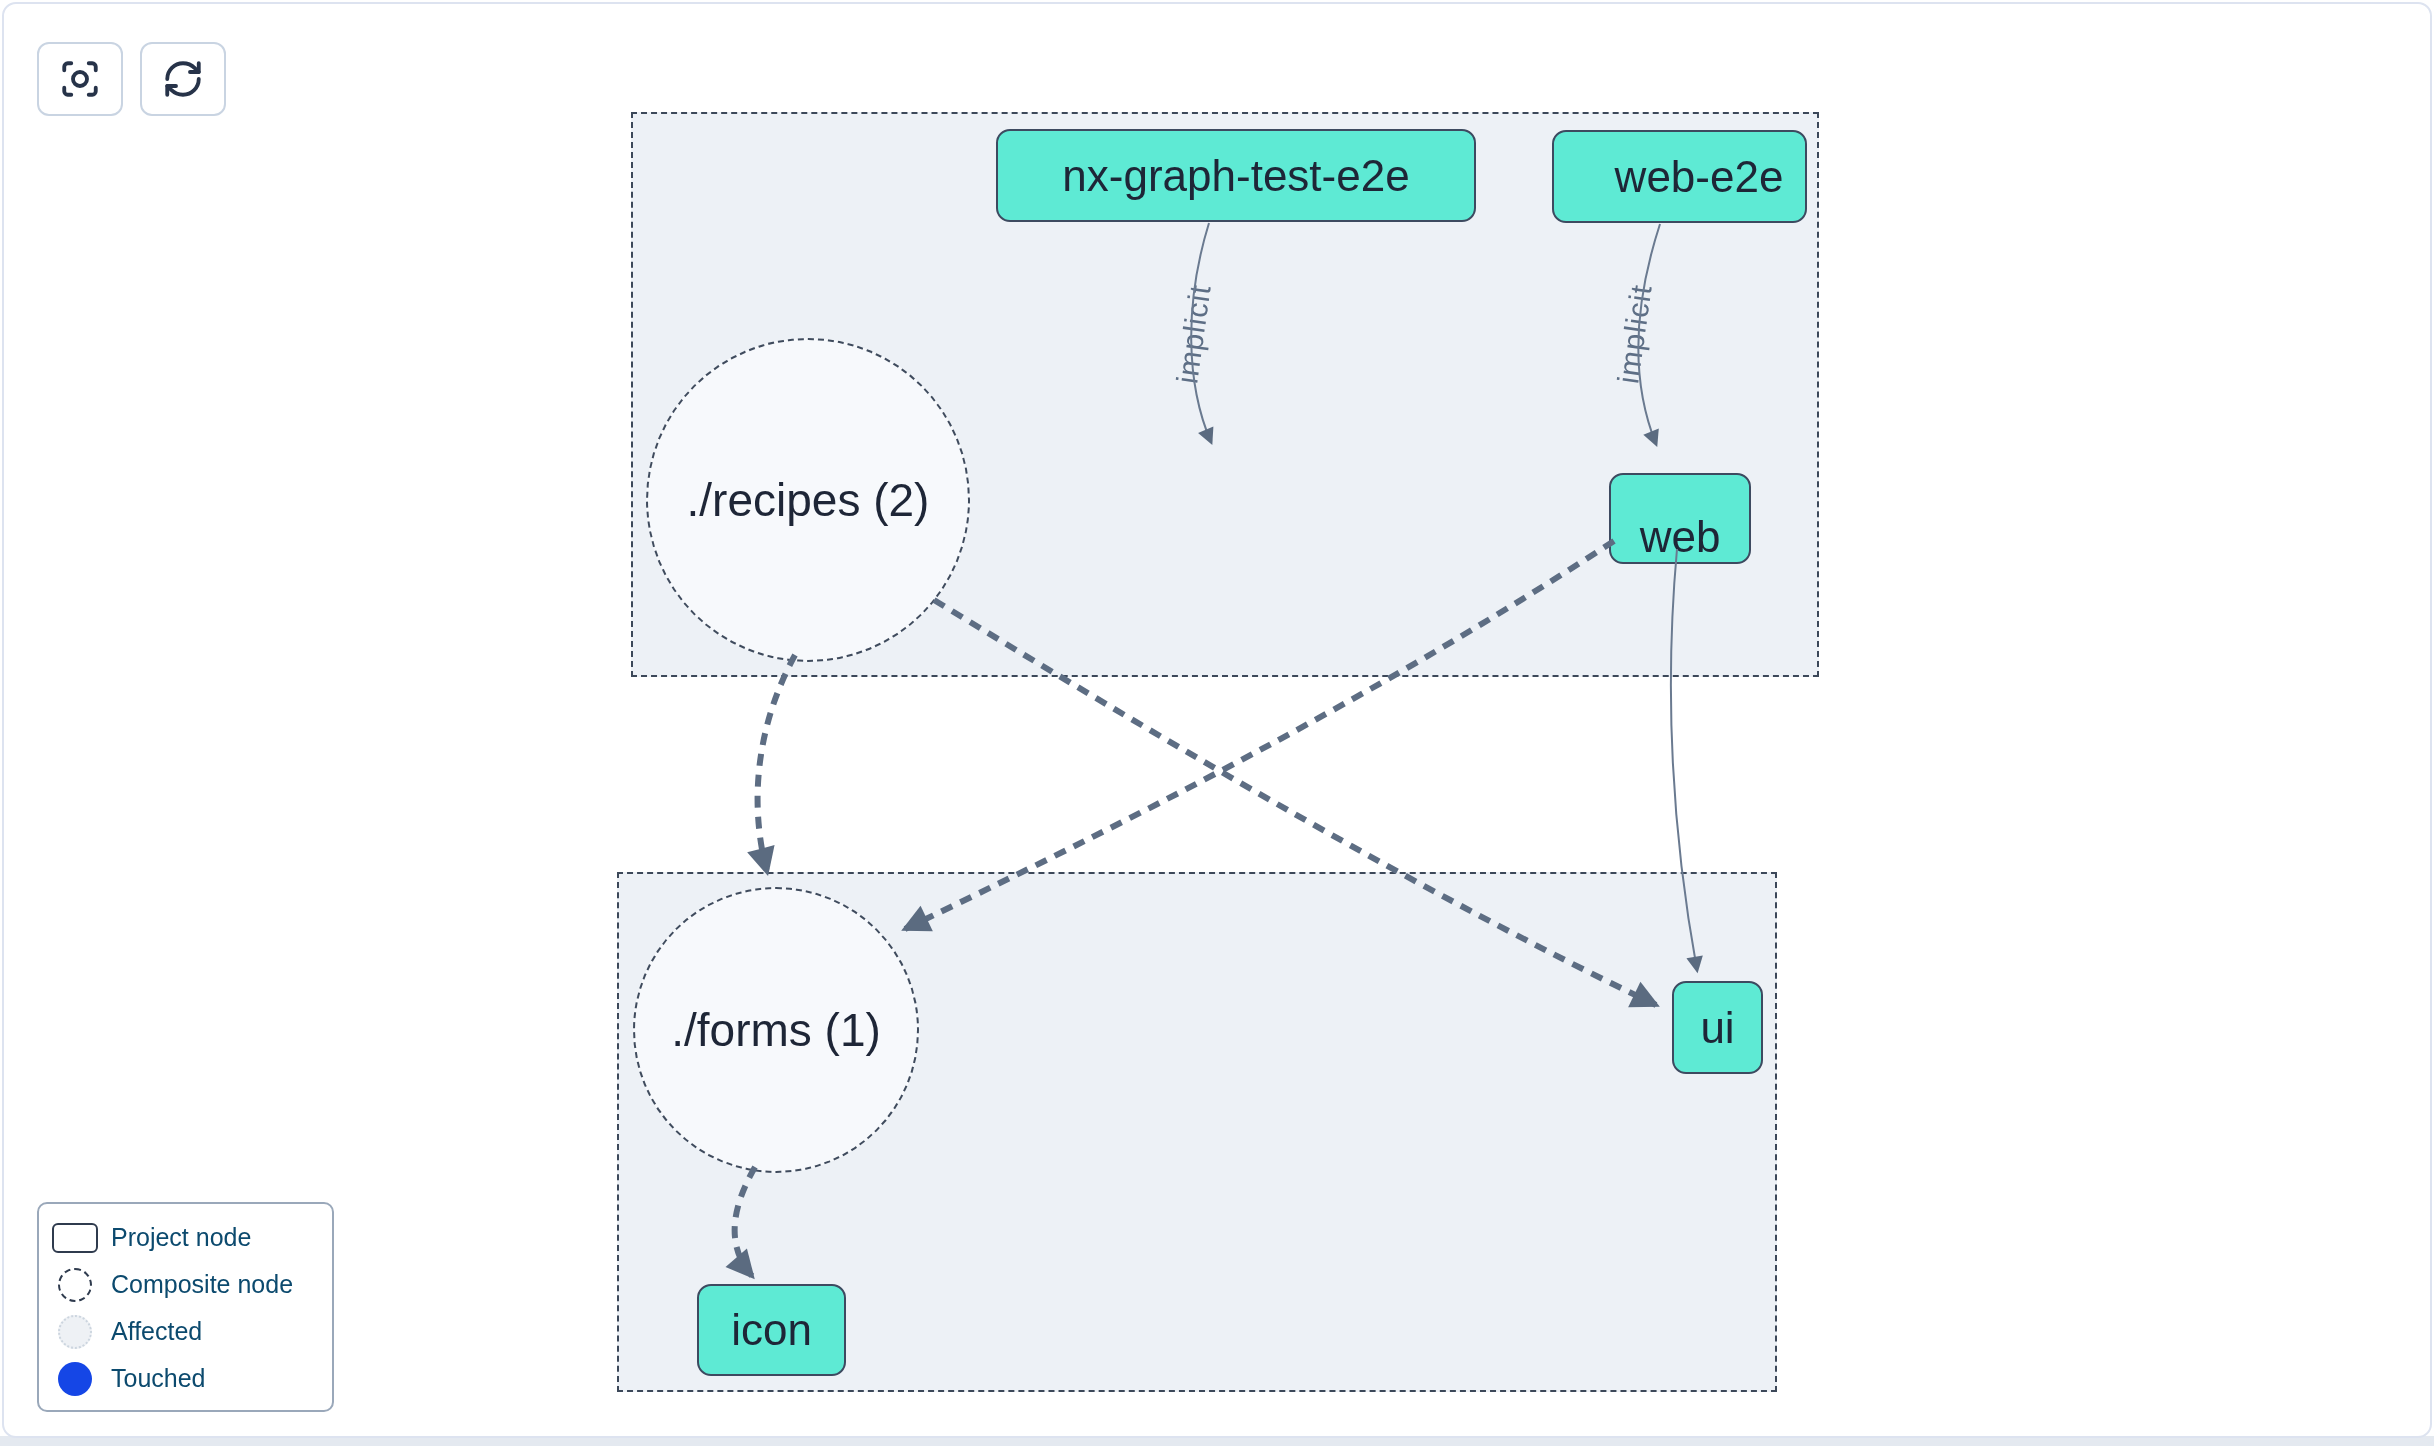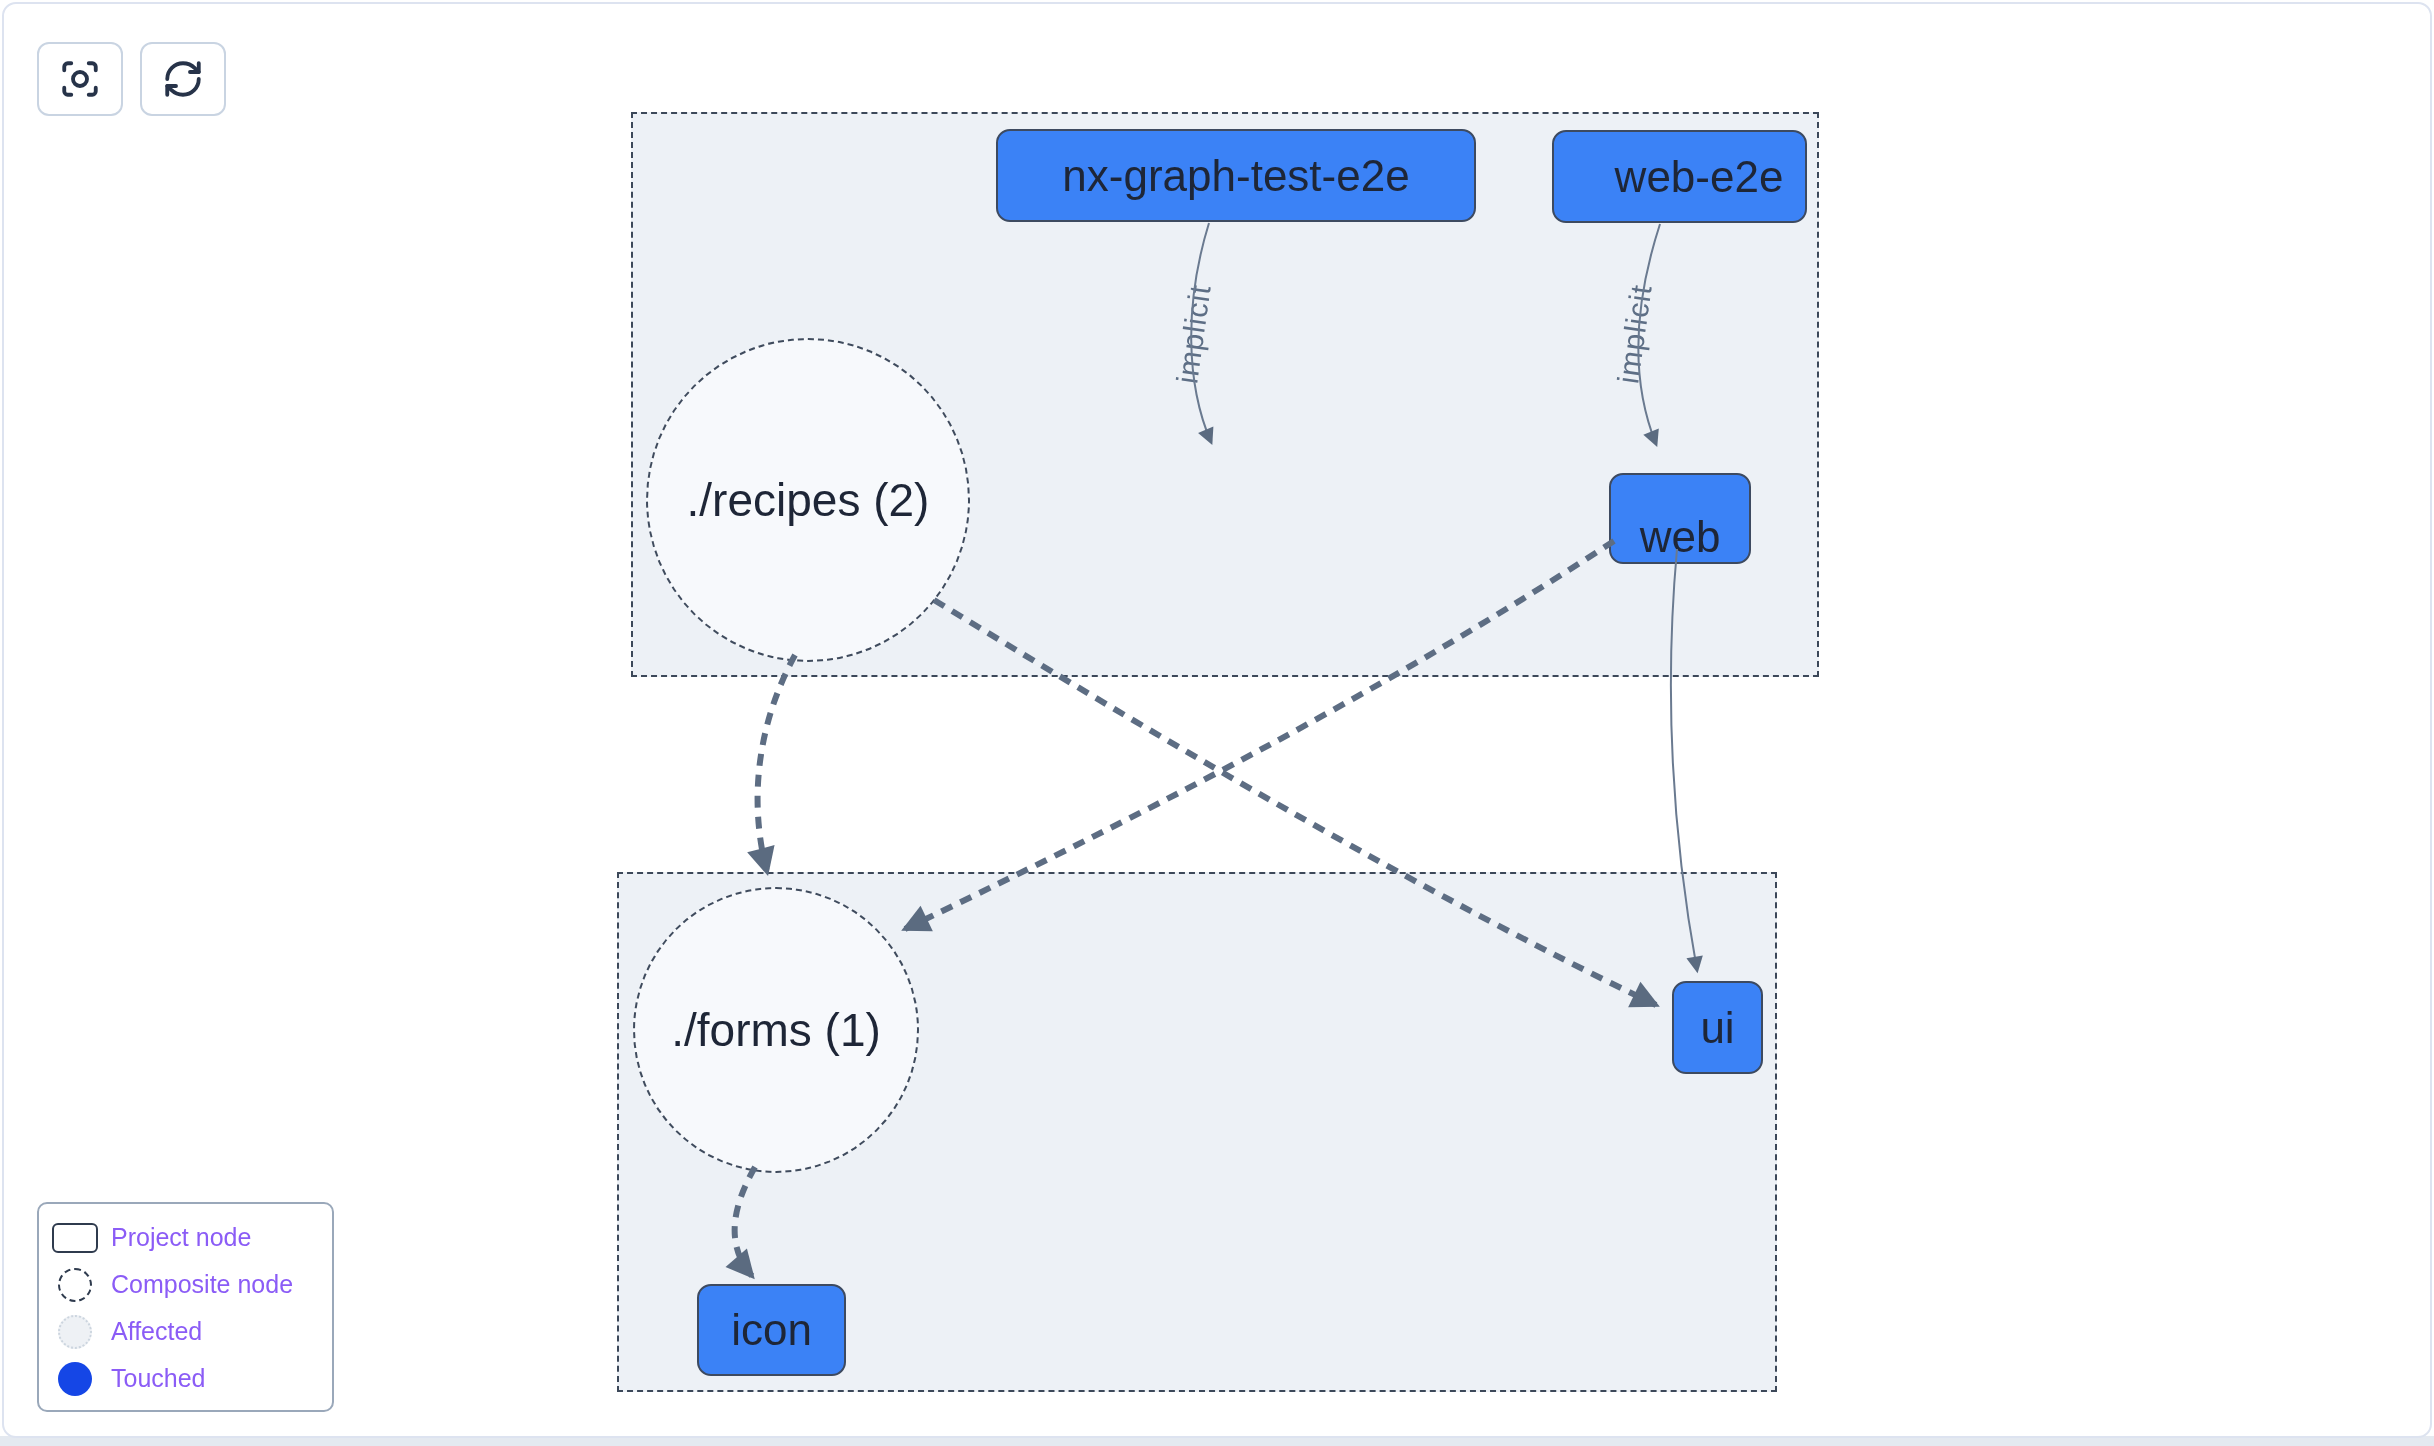--- a/index.html
+++ b/index.html
@@ -10,21 +10,21 @@
          border:2px solid #dde3f0;border-radius:14px;}
   
   .cluster{position:absolute;background:#edf1f6;border:2.5px dashed #3c4859;box-sizing:border-box;}
   #cl-apps{left:627px;top:108px;width:1188px;height:565px;}
   #cl-libs{left:613px;top:868px;width:1160px;height:520px;}
   .cluster-title{position:absolute;font-size:46px;color:#49556a;text-align:center;line-height:52px;}
   #t-apps{left:627px;top:58px;width:1188px;}
   #t-libs{left:613px;top:812px;width:1160px;}
   
   .node{position:absolute;display:flex;align-items:center;justify-content:center;
-        background:#3b82f6;border:2px solid #3d4a60;border-radius:14px;
+        background:#5eead4;border:2px solid #3d4a60;border-radius:14px;
         font-size:44px;color:#1e2637;box-sizing:border-box;white-space:nowrap;}
   #n-nxgraphteste2e{left:992px;top:125px;width:480px;height:93px;}
   #n-webe2e{left:1548px;top:126px;width:255px;height:93px;padding-left:39px;}
   #n-nxgraphtest{left:1050px;top:450px;width:374px;height:92px;}
   #n-web{left:1605px;top:469px;width:142px;height:91px;align-items:flex-end;}
   #n-ui{left:1668px;top:977px;width:91px;height:93px;}
   #n-icon{left:693px;top:1280px;width:149px;height:92px;}
   
   .composite{position:absolute;display:flex;align-items:center;justify-content:center;
              background:#f7f9fc;border:2.5px dashed #3f4b5d;border-radius:50%;
@@ -42,21 +42,21 @@
   .toolbar{position:absolute;left:33px;top:38px;display:flex;gap:17px;}
   .tb-btn{width:82px;height:70px;background:#ffffff;border:2px solid #c9d4e2;border-radius:12px;
           display:flex;align-items:center;justify-content:center;cursor:pointer;}
   .tb-btn svg{width:42px;height:42px;stroke:#273349;fill:none;stroke-width:2.2;
               stroke-linecap:round;stroke-linejoin:round;}
   
   .legend{position:absolute;left:33px;top:1198px;width:297px;height:210px;background:#ffffff;
           border:2px solid #9aa8ba;border-radius:10px;box-sizing:border-box;padding:10px 0 0 0;}
   .legend-row{display:flex;align-items:center;height:47px;}
   .legend-swatch{width:72px;display:flex;align-items:center;justify-content:center;flex:0 0 72px;}
-  .legend-label{font-size:25px;color:#8b5cf6;}
+  .legend-label{font-size:25px;color:#0c4a6e;}
   .sw-project{width:46px;height:30px;border:2.5px solid #2f3b4e;border-radius:6px;background:#ffffff;box-sizing:border-box;}
   .sw-composite{width:34px;height:34px;border:2.5px dashed #2f3b4e;border-radius:50%;background:#ffffff;box-sizing:border-box;}
   .sw-affected{width:34px;height:34px;border:2.5px dotted #ccd5df;border-radius:50%;background:#eef1f5;box-sizing:border-box;}
   .sw-touched{width:34px;height:34px;border-radius:50%;background:#1546e6;}
 </style>
 </head>
 <body>
 
 <div class="stage">
   <div class="bottom-strip"></div>

